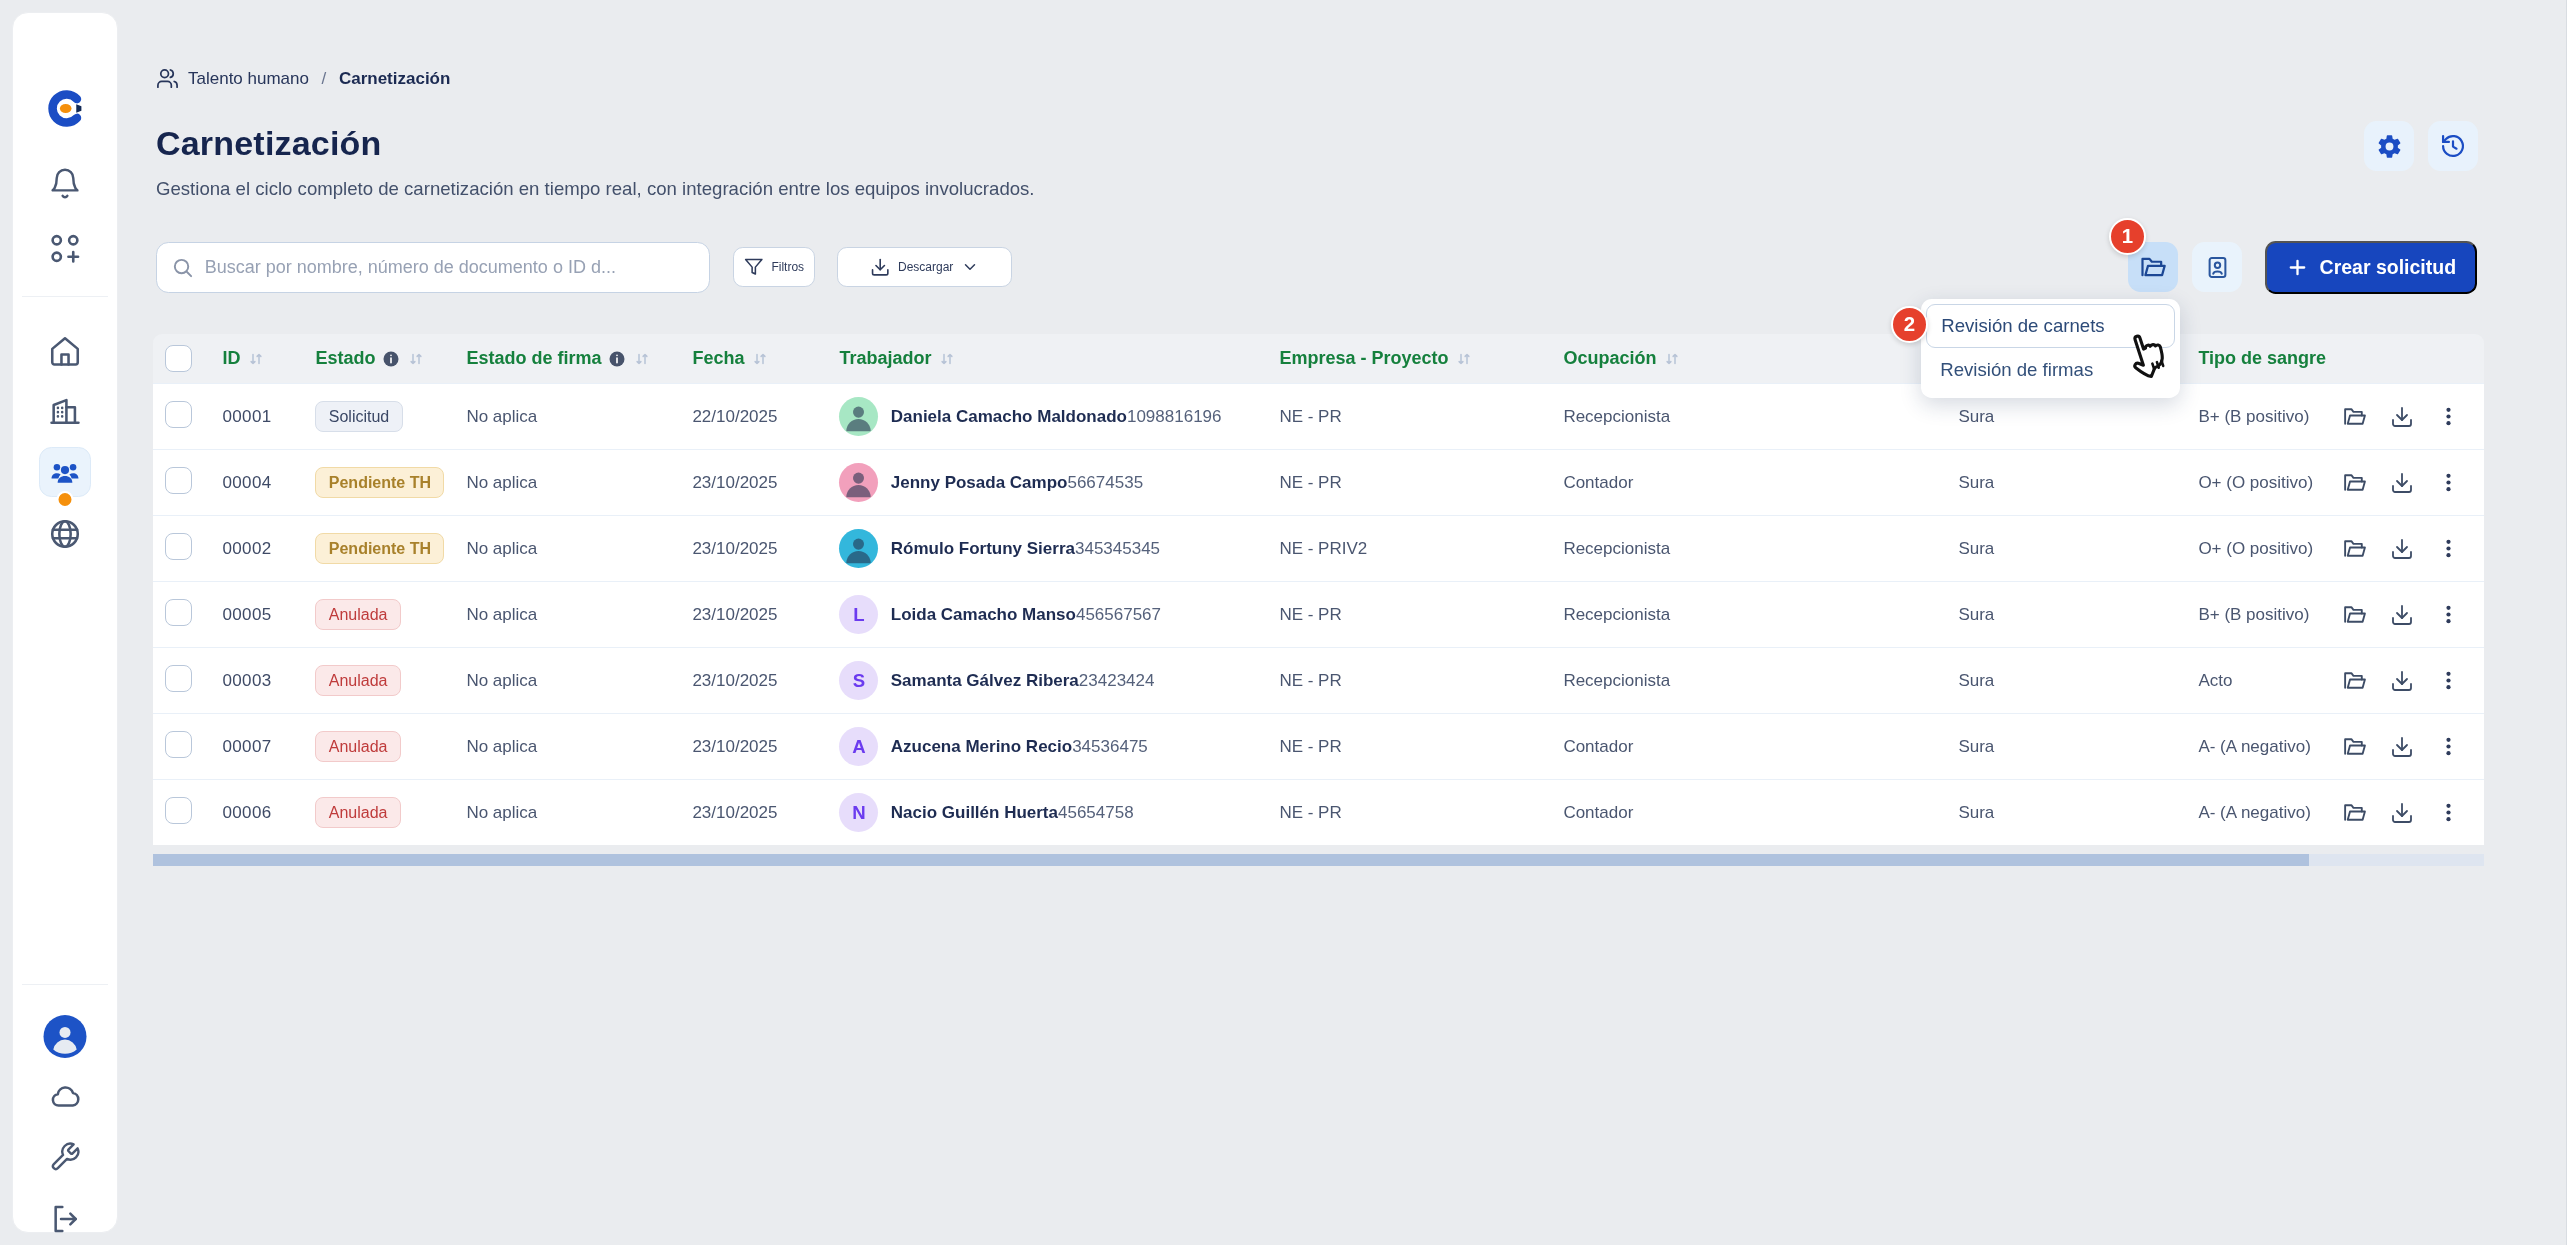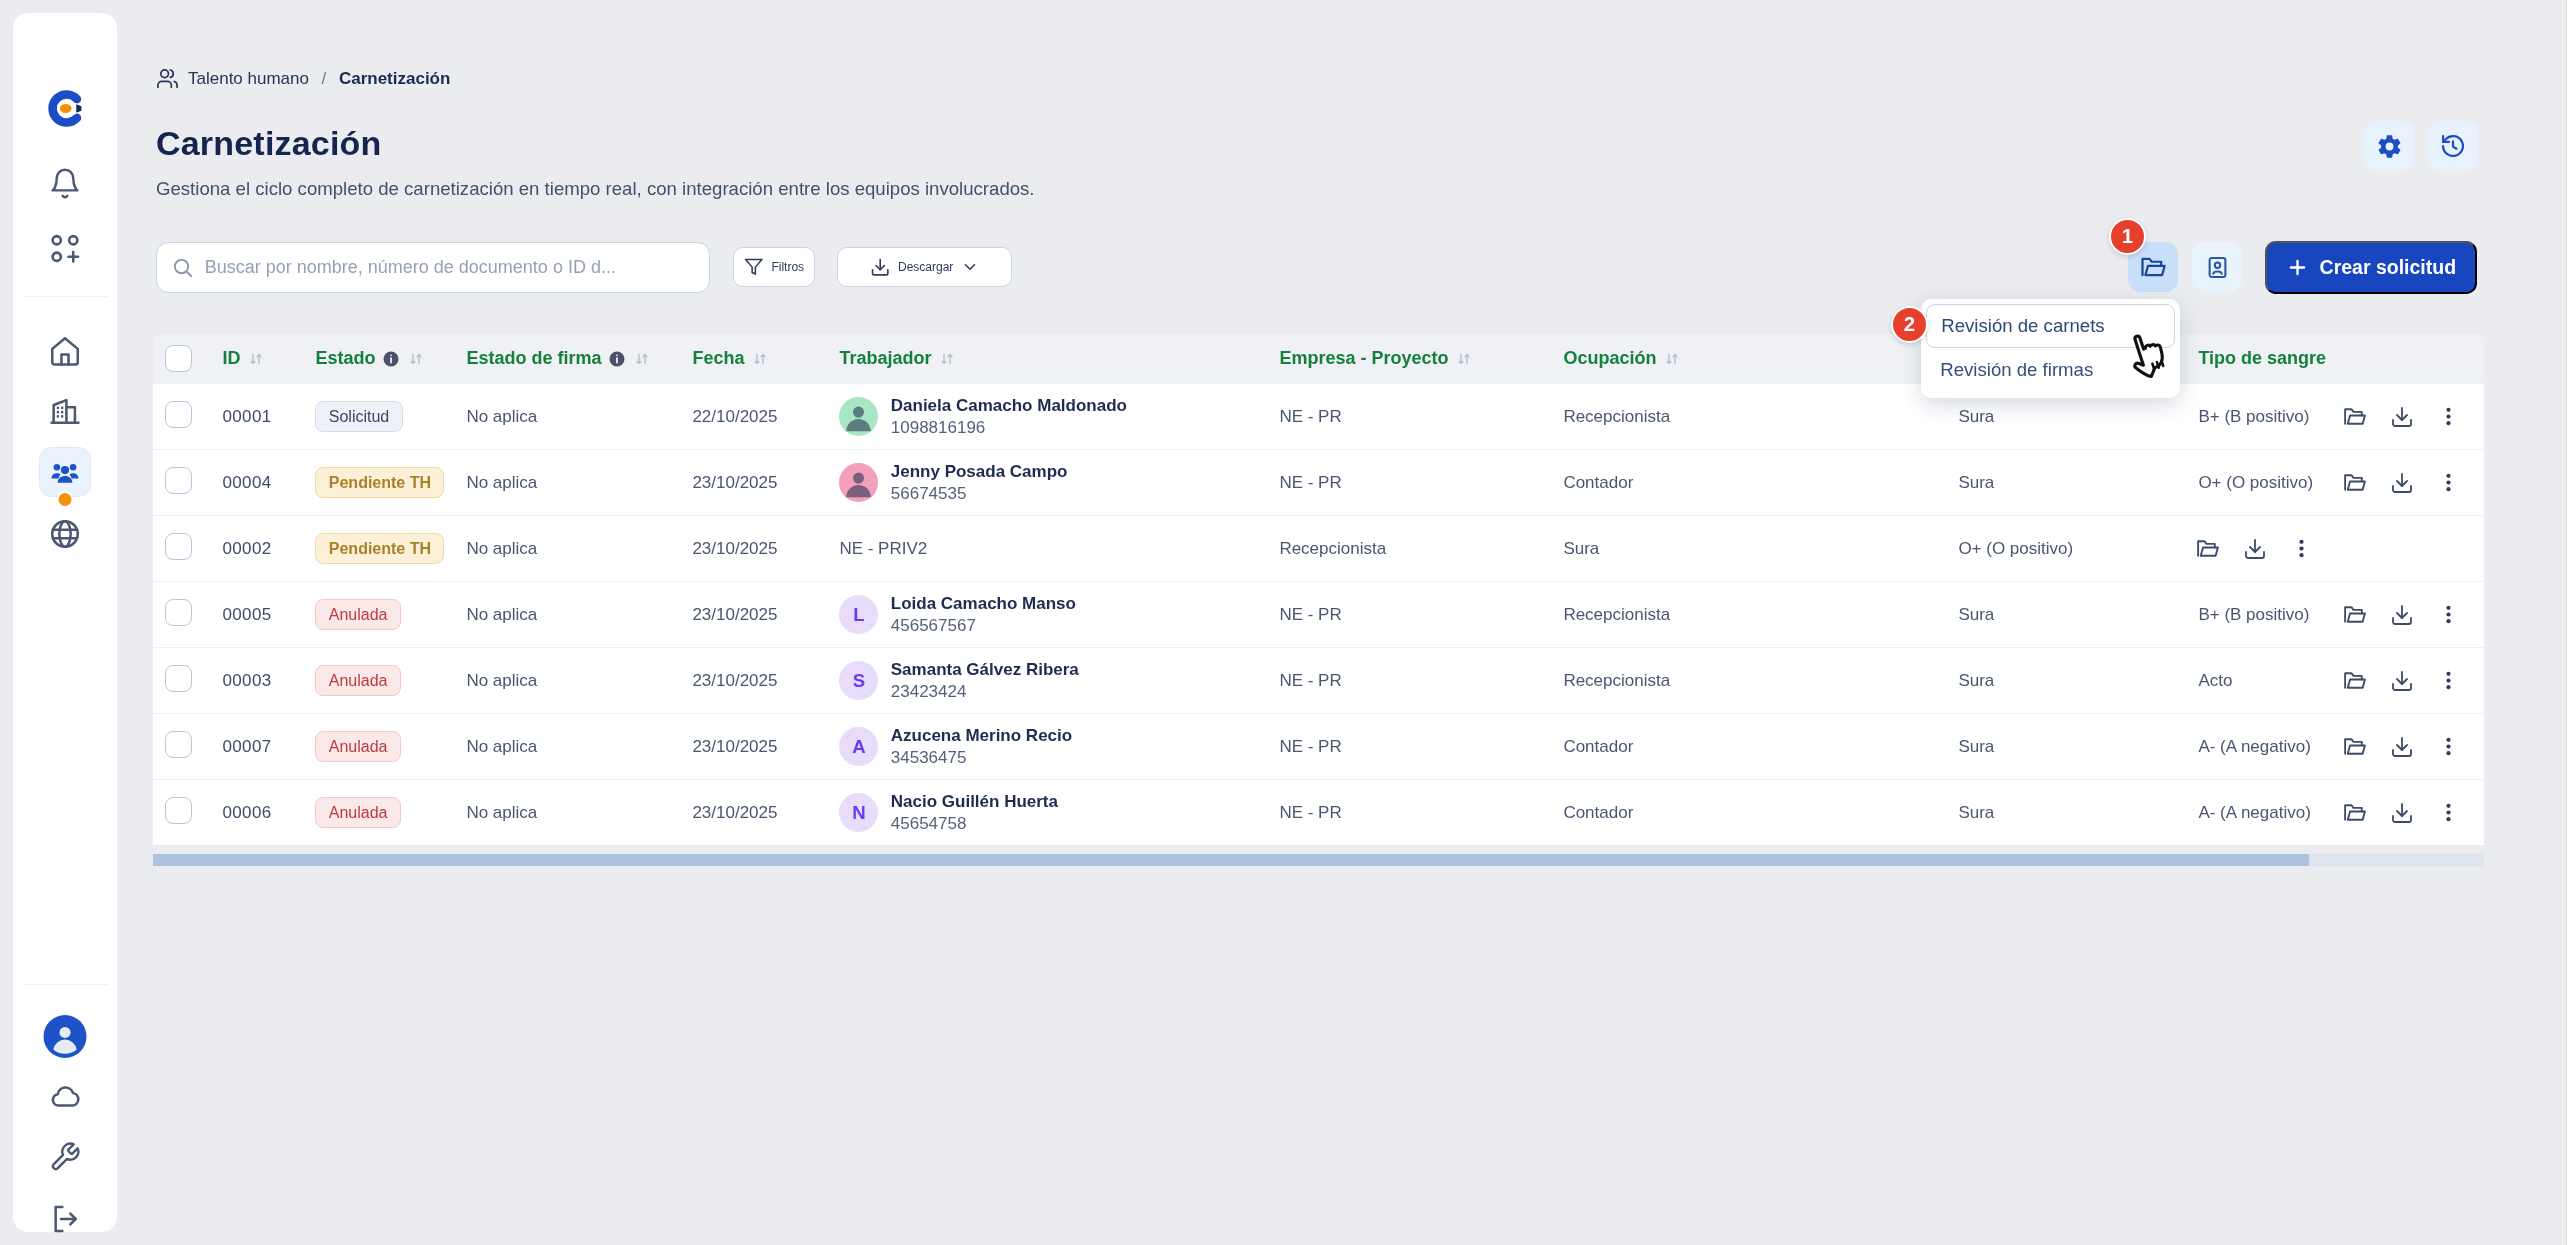--- a/index.html
+++ b/index.html
@@ -60,21 +60,21 @@
   .trow { height:66px; background:#FFFFFF; border-top:1.8px solid #E9F0F8; font-size:17px; color:#4A5670; }
   .cell { padding-left:12.4px; white-space:nowrap; overflow:hidden; }
   .c-id { color:#3E4A66; letter-spacing:0.4px; }
   .cb { width:27px; height:27px; border:1.8px solid #B9C7DA; border-radius:8px; background:#FFFFFF; display:inline-block; }
   .badge { display:inline-block; padding:5.3px 12.4px; border-radius:8px; font-size:16px; border:1.8px solid transparent; }
   .badge.neutral { background:#EEF1F7; border-color:#D7DEE9; color:#3A4765; }
   .badge.warning { background:#FCF0D7; border-color:#F1DAA6; color:#A8812B;font-weight:bold; }
   .badge.danger  { background:#FBE9E9; border-color:#F2CACA; color:#BF3B3B; }
   .c-worker { display:flex; align-items:center; gap:12.4px; }
   .avatar { width:39px; height:39px; border-radius:50%; display:flex; align-items:center; justify-content:center; overflow:hidden; flex:0 0 auto; font-weight:bold; font-size:18.6px; color:#6B3BEF; }
-  .wcol { display:flex; flex-direction:column; line-height:1.25; }
+  .wcol { display:flex; line-height:1.25; }
   .wname { font-weight:bold; color:#1E2C52; font-size:17px; }
   .wdoc { color:#55617B; font-size:17px; }
   .c-actions { display:flex; align-items:center; gap:23px; color:#3D4C66; padding-left:9px; }
   .c-actions .kebab { color:#2E3B5B; }
 
   .hscroll { position:absolute; left:153px; top:854px; width:2331px; height:11.5px; background:#DEE5F0; }
   .hscroll .thumb { position:absolute; left:0; top:0; height:11.5px; width:2156px; background:#AFC2DE; }
 
   svg { display:block; }
 </style>
@@ -447,20 +447,33 @@
           </span>
     </div>
   </div>
 
   <div class="trow">
     <div class="cell"><span class="cb"></span></div>
     <div class="cell c-id">00002</div>
     <div class="cell"><span class="badge warning">Pendiente TH</span></div>
     <div class="cell">No aplica</div>
     <div class="cell">23/10/2025</div>
+    <div class="cell c-worker">
+      <span class="avatar" style="background: rgb(51, 183, 220);">
+        <svg class="silhouette" width="39" height="39" viewBox="0 0 24 24" fill="rgba(35,48,78,.58)">
+              <circle cx="12" cy="9.3" r="3.4"></circle>
+              <path d="M4.5 21a7.5 7.5 0 0 1 15 0z"></path>
+            </svg>
+
+      </span>
+      <span class="wcol">
+        <span class="wname">Rómulo Fortuny Sierra</span>
+        <span class="wdoc">345345345</span>
+      </span>
+    </div>
     <div class="cell">NE - PRIV2</div>
     <div class="cell">Recepcionista</div>
     <div class="cell">Sura</div>
     <div class="cell">O+ (O positivo)</div>
     <div class="cell c-actions">
       <span>
             <svg width="25" height="25" viewBox="0 0 24 24" fill="none" stroke="currentColor" stroke-width="1.8" stroke-linecap="round" stroke-linejoin="round">
               <path d="M3 19V5h6l2 2.5h8V11"></path>
               <path d="M5.5 19l2.2-8H22l-2.2 8z"></path>
             </svg>

